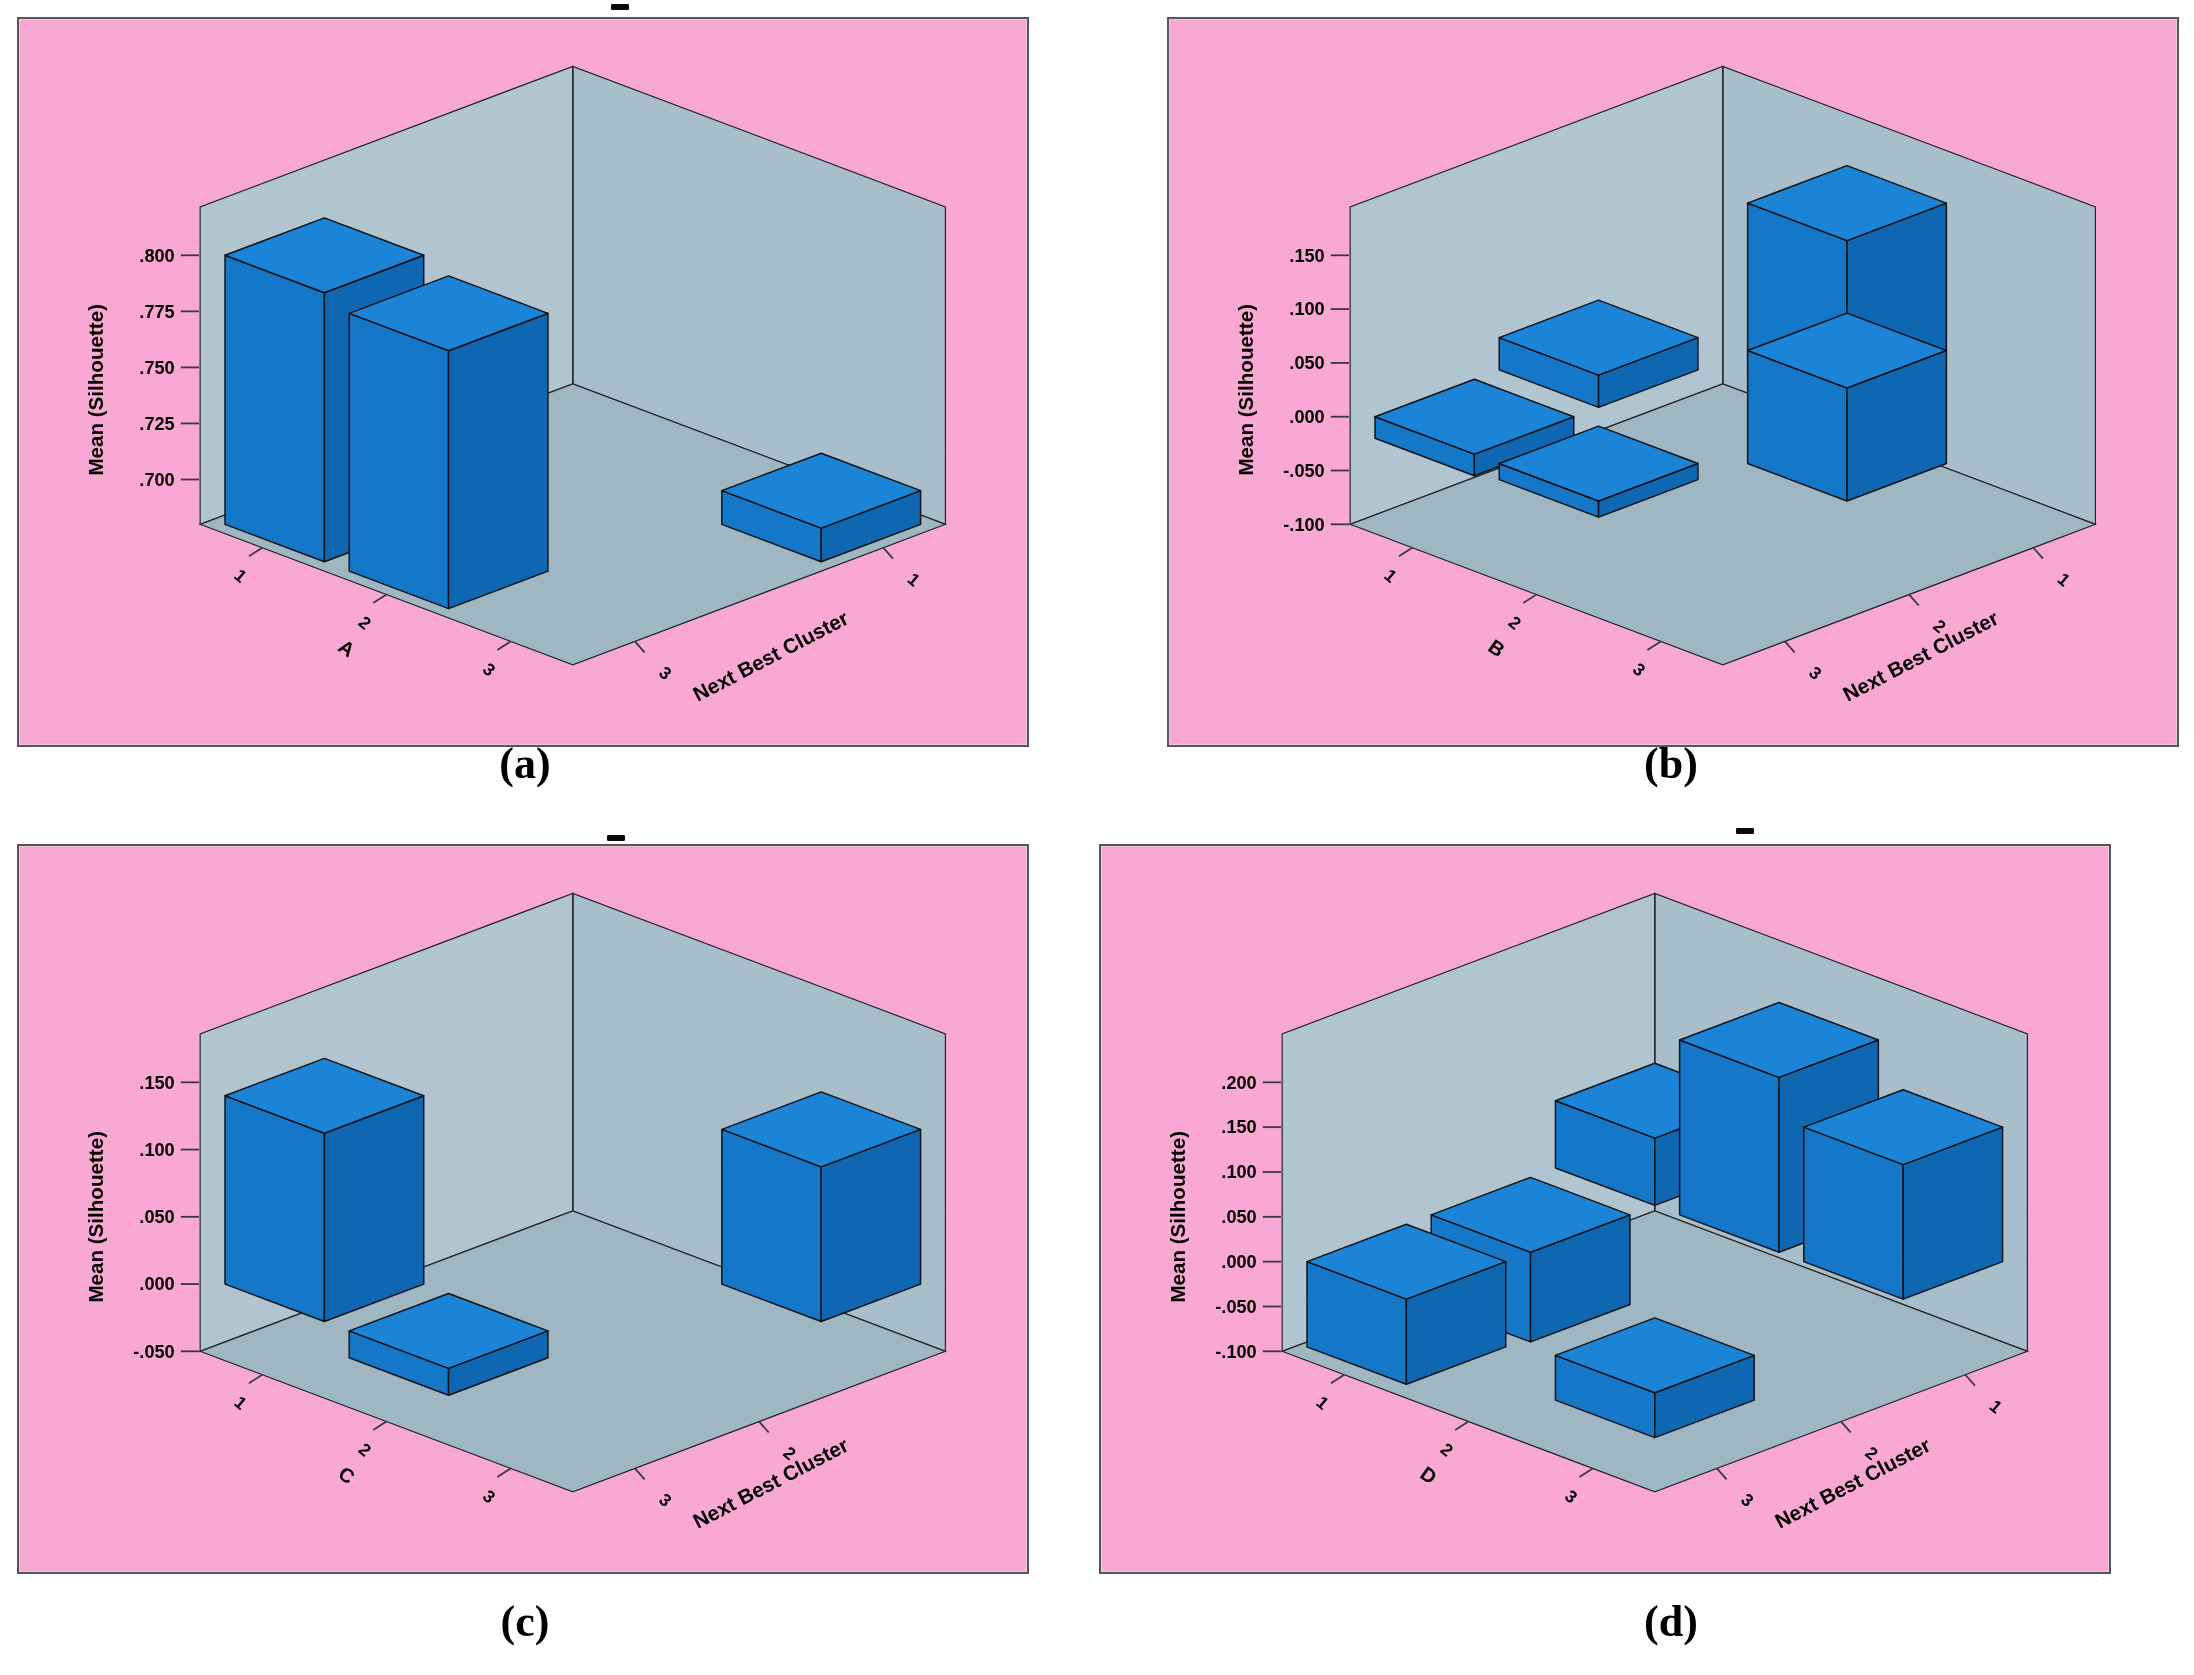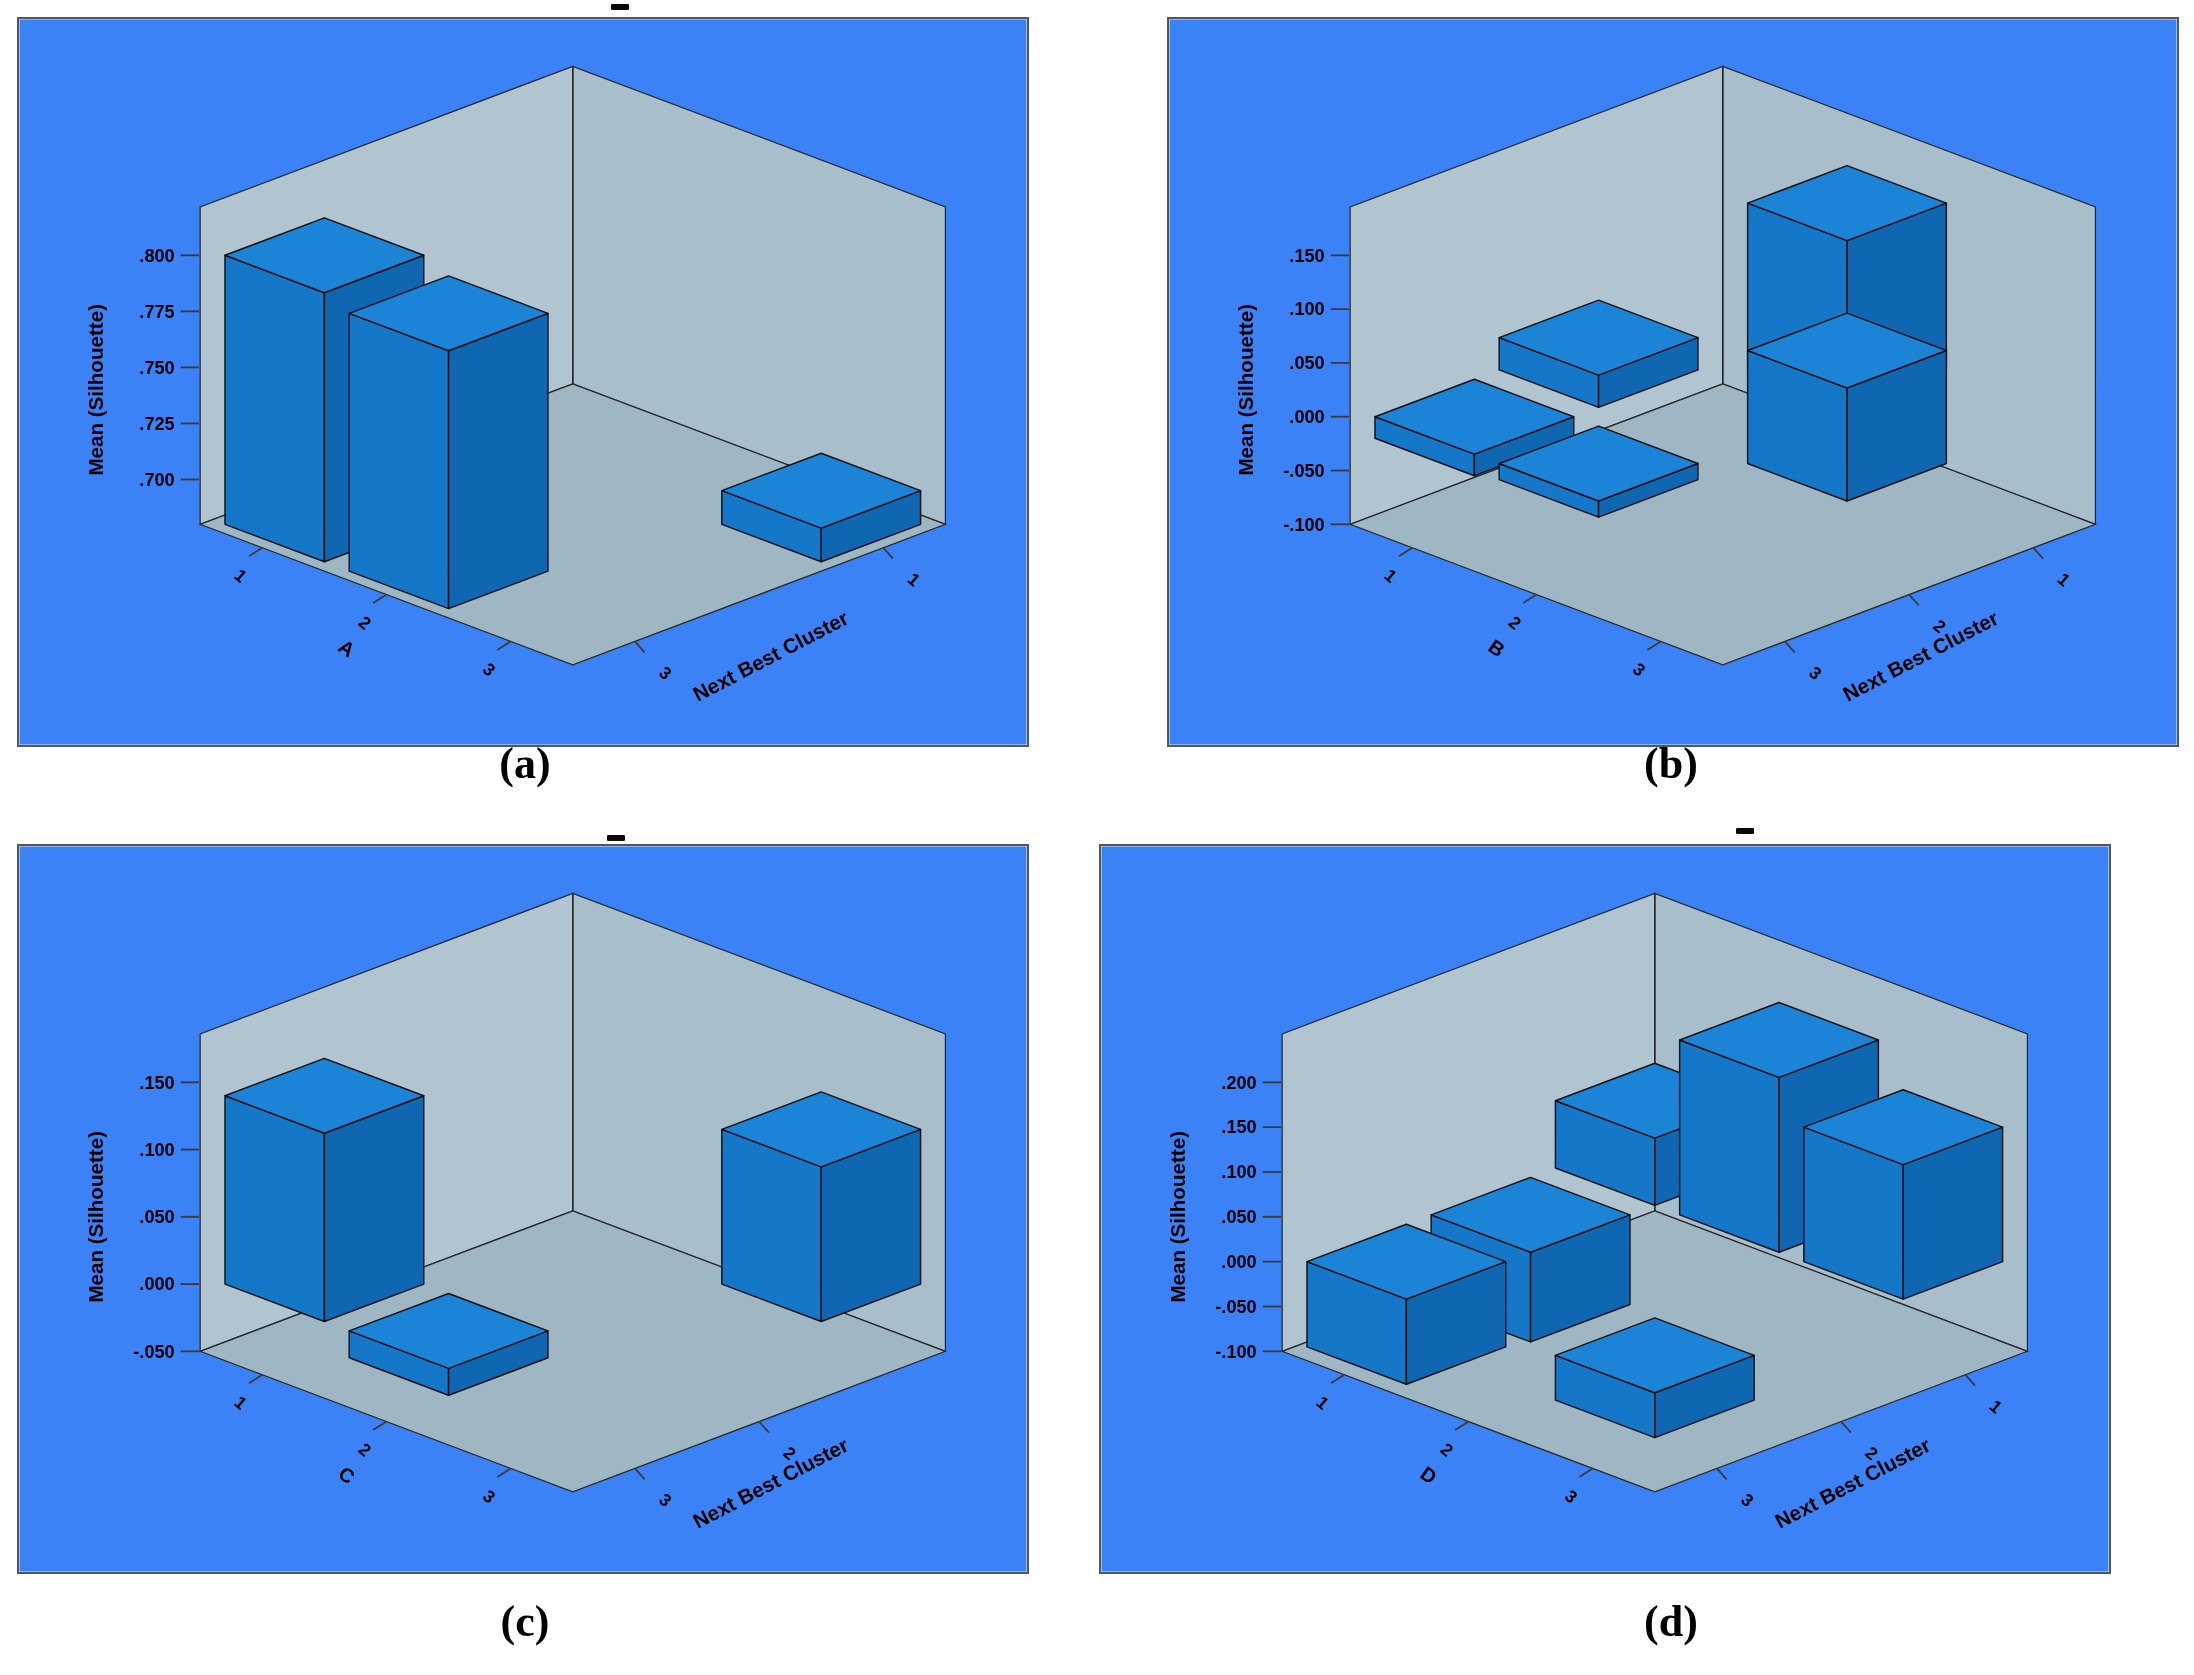--- a/index.html
+++ b/index.html
@@ -1,19 +1,19 @@
 <!DOCTYPE html>
 <html style="font-size:9.7px"><head>
 <meta charset="utf-8">
 <style>
   html,body{margin:0;padding:0;background:#ffffff;}
   #page{position:relative;width:2194px;height:1676px;background:#ffffff;overflow:hidden;
         font-family:"Liberation Sans",sans-serif;}
   .panel{position:absolute;width:1012px;height:730px;box-sizing:border-box;
-         border:2.4px solid #51575b;background:#3b82f6;box-shadow:inset 0 0 0 0.6px #e2e2e2;}
+         border:2.4px solid #51575b;background:#f9a8d4;box-shadow:inset 0 0 0 0.6px #e2e2e2;}
   .panel svg{display:block;width:1007px;height:698px;}
   .caption{position:absolute;width:606px;height:68px;text-align:center;
            font-family:"Liberation Serif",serif;font-weight:bold;font-size:44px;color:#000;
            line-height:68px;}
   .stray-dash{position:absolute;width:18px;height:6px;background:#0a0a0a;border-radius:1.2px;}
   text{font-family:"Liberation Sans",sans-serif;}
 </style>
 </head>
 <body>
 

